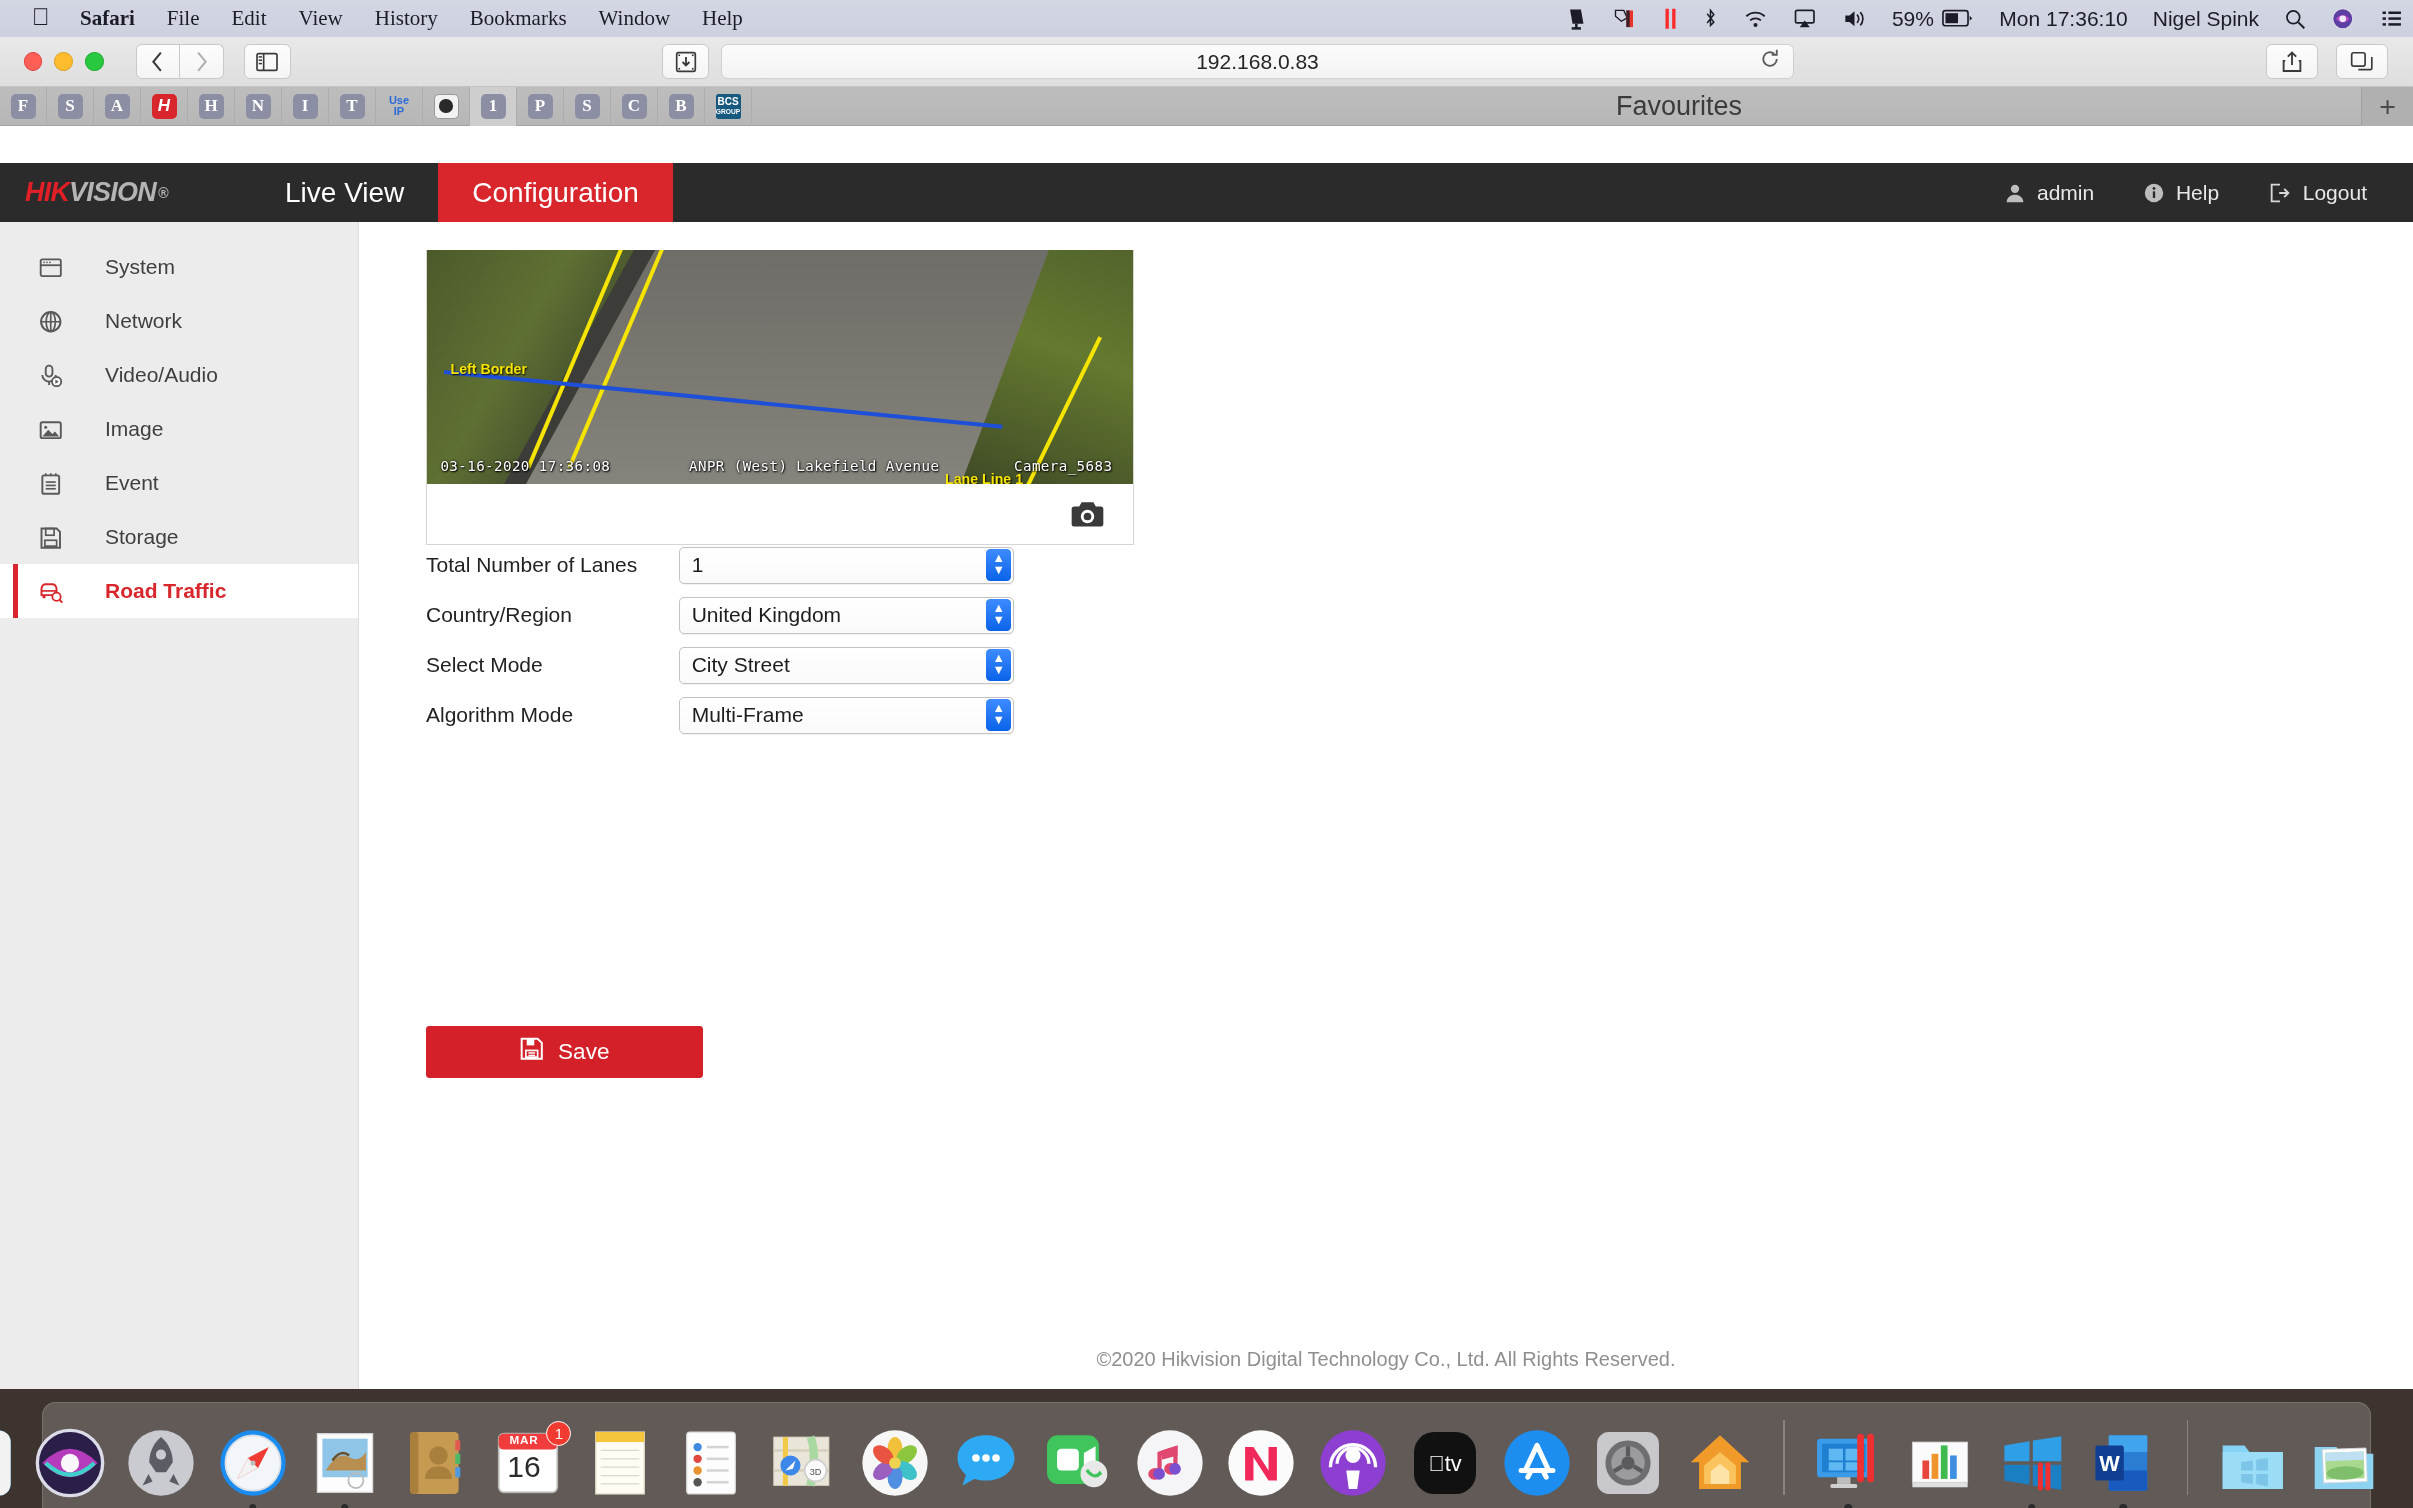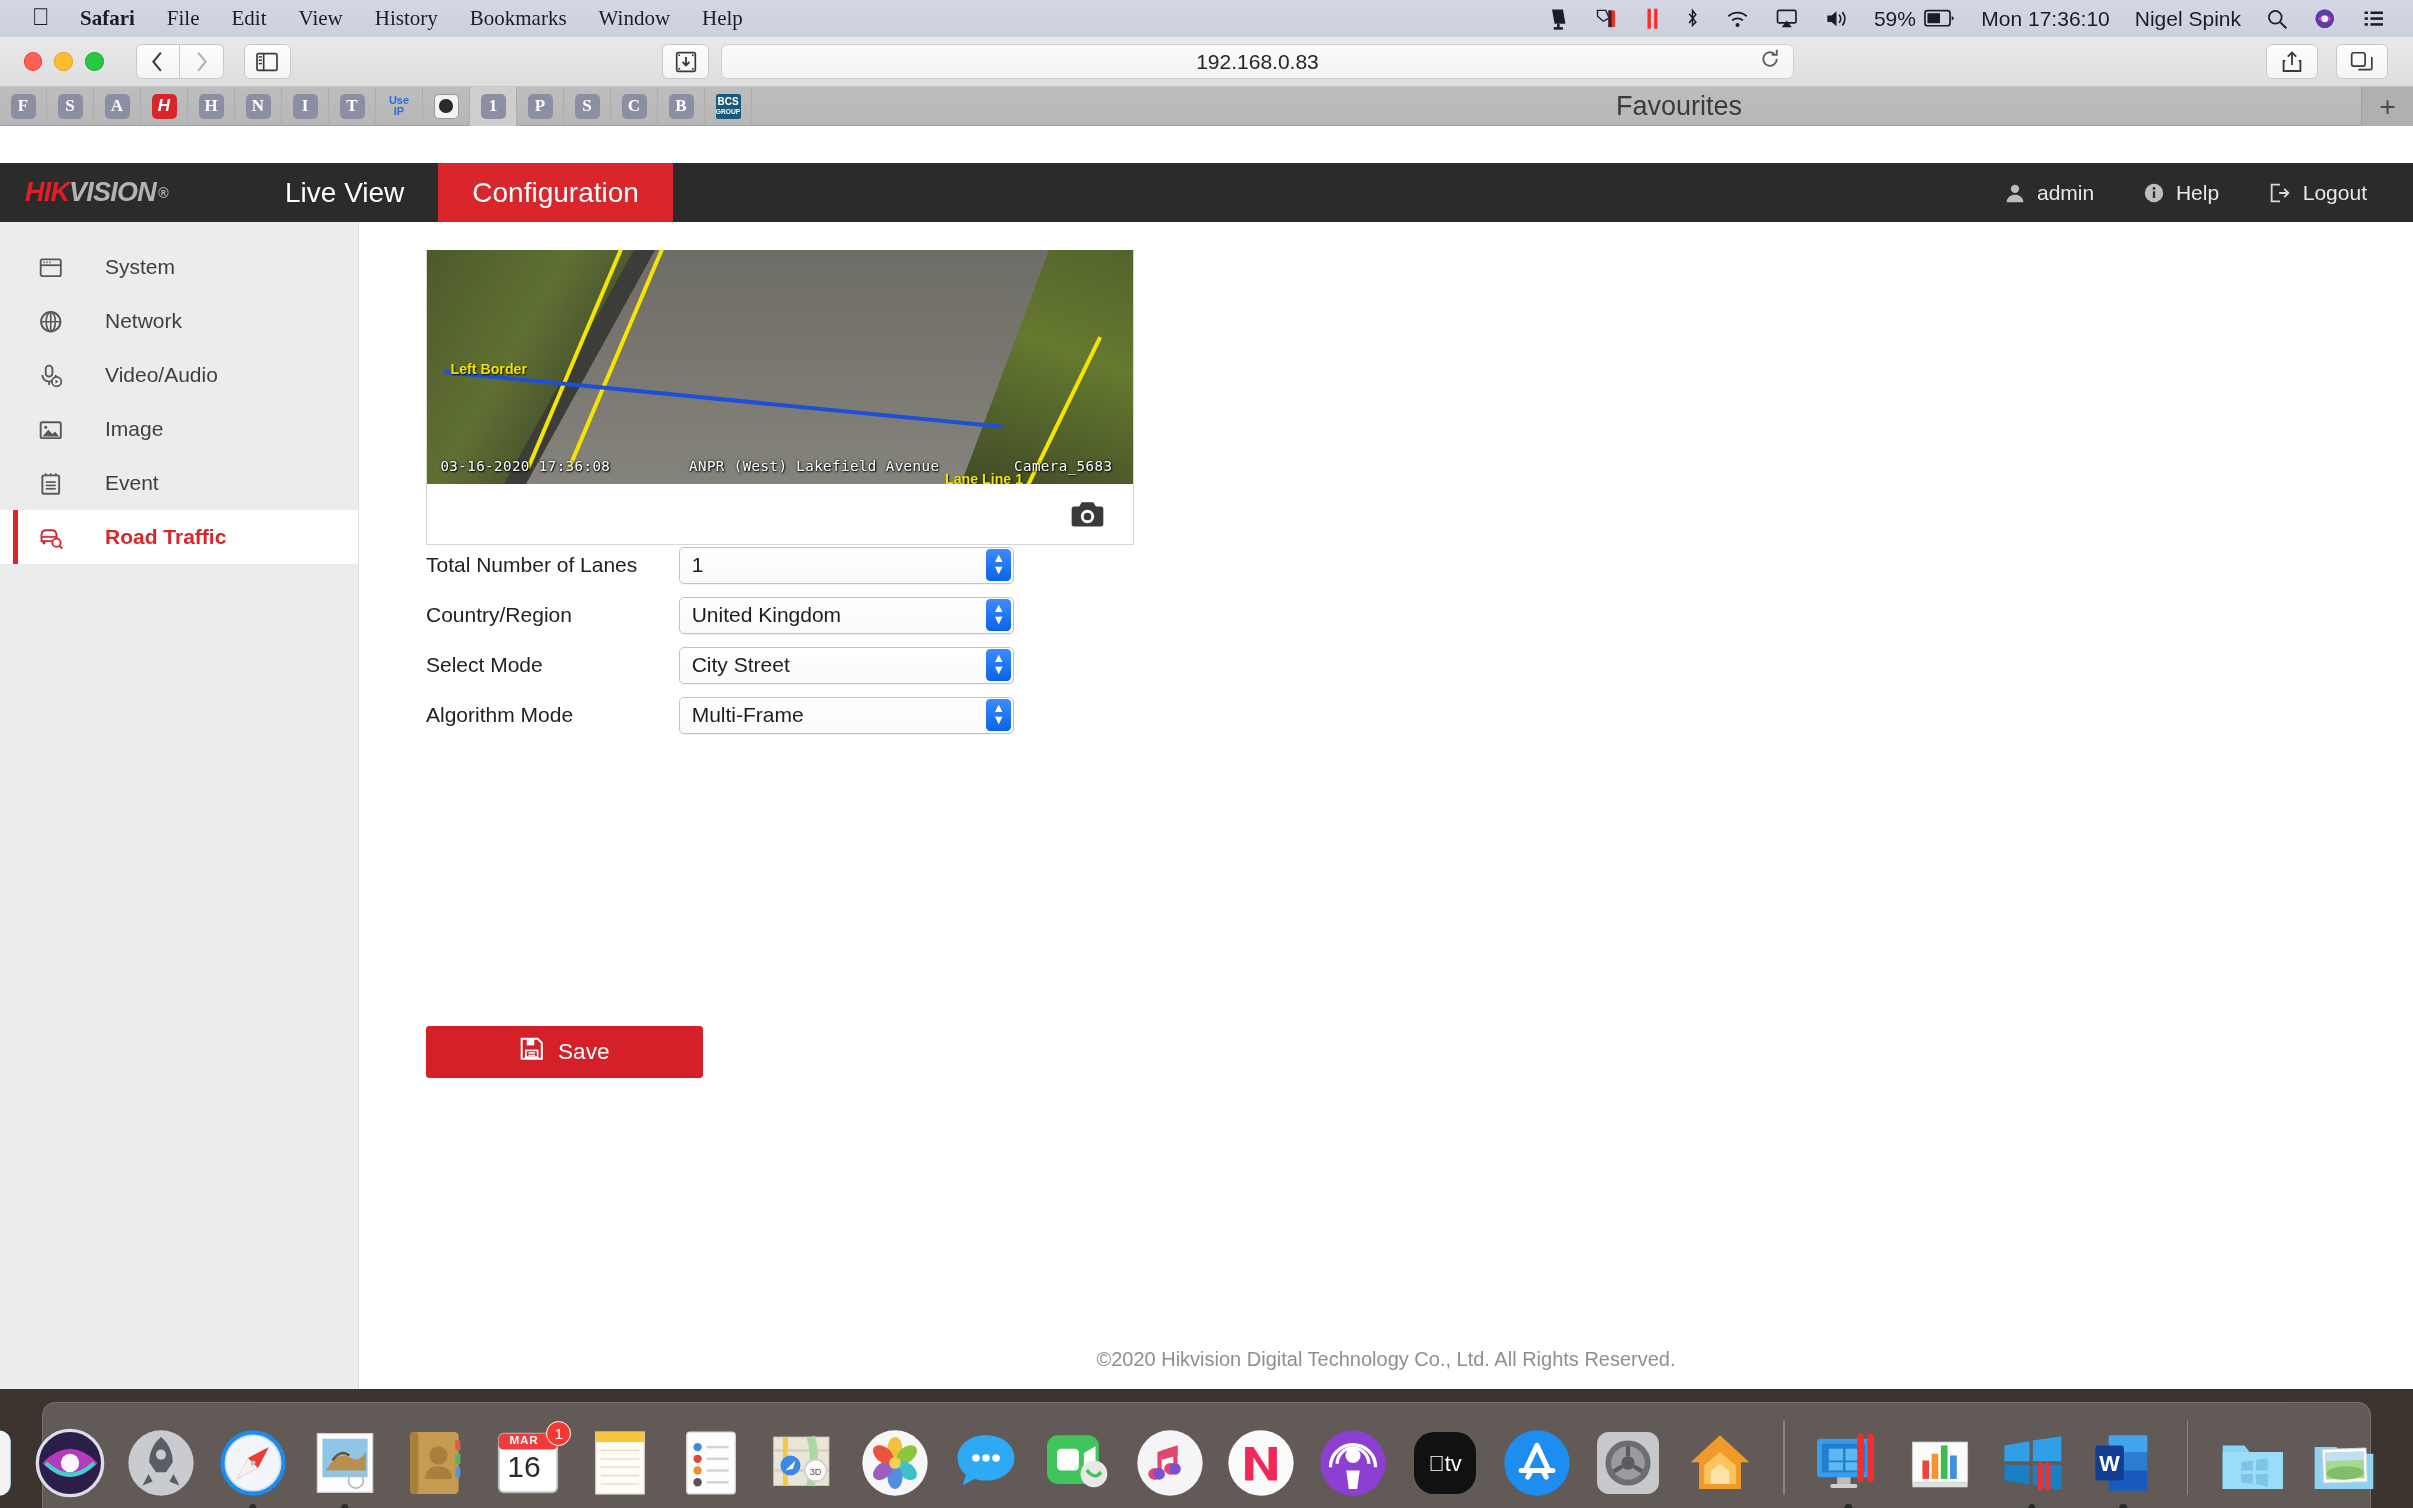--- a/index.html
+++ b/index.html
@@ -13,21 +13,21 @@
   
   #menubar{
     position:absolute; top:0; left:0; width:2413px; height:37px;
     background:linear-gradient(180deg,#d3d7e4 0%,#cdd1df 100%);
     display:flex; align-items:center; color:#1c1c29;
     font-size:21px; padding-left:32px;
   }
   #menubar .apple{ font-size:24px; margin-right:30px; line-height:1; position:relative; top:-1.7px;}
   #menubar .mi{ margin-right:32px; white-space:nowrap;font-family:Liberation Serif, serif;}
   #menubar .mi.bold{ font-weight:bold; }
-  #menubar .right{ margin-left:auto; display:flex; align-items:center; padding-right:28px;}
+  #menubar .right{ margin-left:auto; display:flex; align-items:center; padding-right:10px;}
   #menubar .right .st{ margin-left:25px; display:flex; align-items:center;}
   .glyph{ font-size:22px; line-height:1; }
 
   
   #window{
     position:absolute; top:37px; left:0; width:2413px; height:1351px;
     background:#ffffff;
   }
   #toolbar{
     height:50px; width:100%;
@@ -544,20 +544,30 @@
                 <rect x="4" y="4" width="20" height="22" rx="2" fill="none" stroke="#595959" stroke-width="2.3"></rect>
                 <line x1="8" y1="1.5" x2="8" y2="5" stroke="#595959" stroke-width="2"></line>
                 <line x1="14" y1="1.5" x2="14" y2="5" stroke="#595959" stroke-width="2"></line>
                 <line x1="20" y1="1.5" x2="20" y2="5" stroke="#595959" stroke-width="2"></line>
                 <line x1="8" y1="12" x2="20" y2="12" stroke="#595959" stroke-width="2"></line>
                 <line x1="8" y1="16" x2="20" y2="16" stroke="#595959" stroke-width="2"></line>
                 <line x1="8" y1="20" x2="20" y2="20" stroke="#595959" stroke-width="2"></line>
               </svg>
           </span>
           <span>Event</span>
+        </div>
+        <div class="sbitem">
+          <span class="ic">
+            <svg width="23.5" height="23.5" viewBox="0 0 28 28">
+                <path d="M3 3 h18 l4 4 v19 H3z" fill="none" stroke="#595959" stroke-width="2.3"></path>
+                <rect x="8" y="3" width="10" height="8" fill="none" stroke="#595959" stroke-width="2"></rect>
+                <rect x="7" y="17" width="14" height="7" fill="none" stroke="#595959" stroke-width="2"></rect>
+              </svg>
+          </span>
+          <span>Storage</span>
         </div>
         <div class="sbitem active">
           <span class="ic">
             <svg width="25" height="23.5" viewBox="0 0 30 28">
                 <path d="M3 10 q1-5 5-5 h8 q4 0 5 5 v8 H3z" fill="none" stroke="#d8262c" stroke-width="2.3"></path>
                 <line x1="3" y1="13" x2="21" y2="13" stroke="#d8262c" stroke-width="2"></line>
                 <circle cx="6" cy="20" r="2" fill="#d8262c"></circle>
                 <circle cx="18" cy="20" r="2" fill="#d8262c"></circle>
                 <circle cx="21" cy="20" r="5" fill="#fff" stroke="#d8262c" stroke-width="2.2"></circle>
                 <line x1="24.5" y1="23.5" x2="28" y2="27" stroke="#d8262c" stroke-width="2.4"></line>

